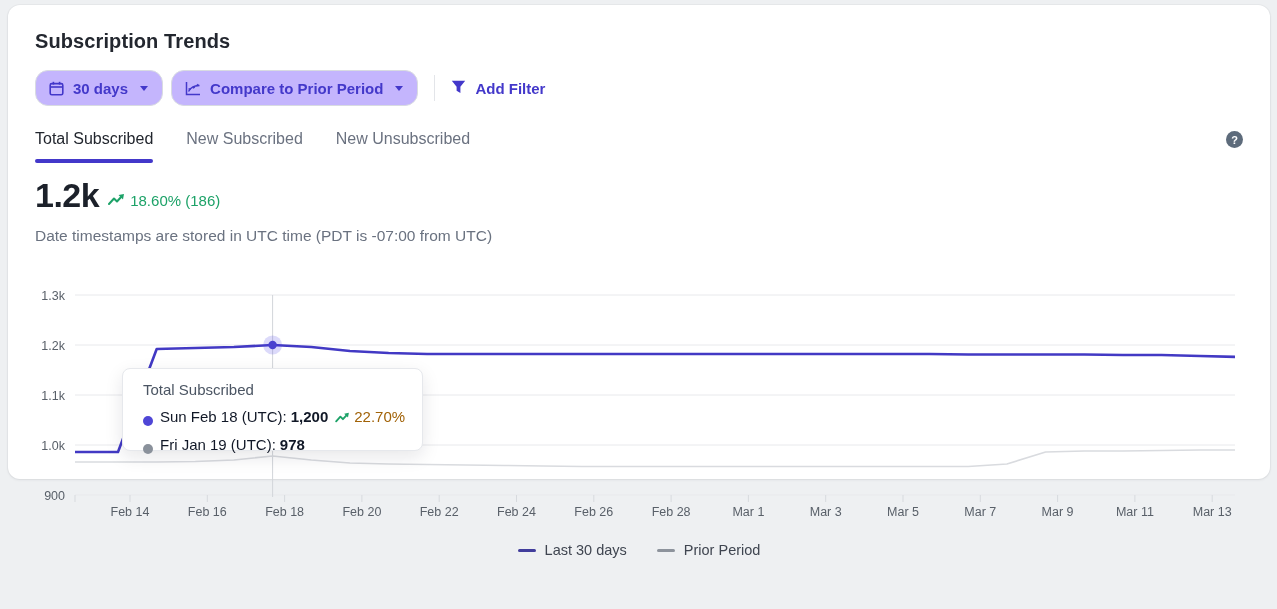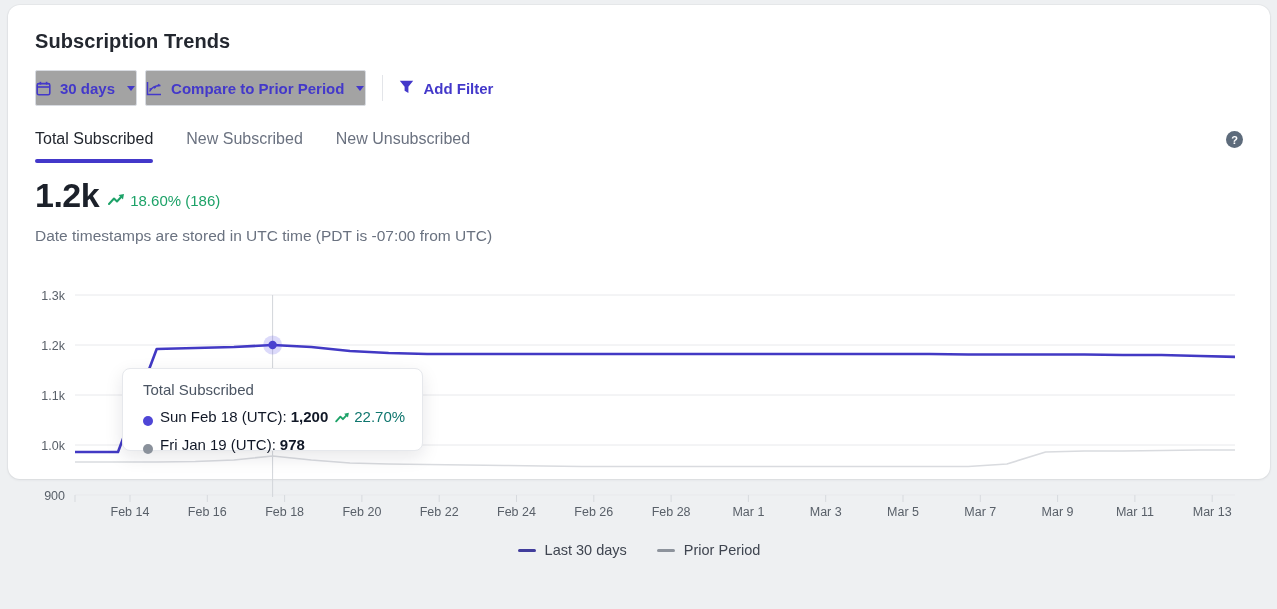--- a/index.html
+++ b/index.html
@@ -18,22 +18,22 @@
   .page-title {
     margin:25px 0 0 27px;
     font-size:20px; font-weight:700; color:#23272f; letter-spacing:.1px;
   }
   .toolbar {
     margin:17px 0 0 27px;
     display:flex; align-items:center; gap:8px;
   }
   .tb-button {
     display:inline-flex; align-items:center; gap:9px;
-    height:36px; padding:0 0;
-    background:#a3a3a3; border:1px solid #d8dbe1; border-radius:2px;
+    height:36px; padding:0 13px;
+    background:#c4b5fd; border:1px solid #d8dbe1; border-radius:13px;
     color:#4338ca; font-size:15px; font-weight:600; cursor:pointer;
   }
   .tb-button svg { display:block; }
   .caret { margin-left:2px; }
   .v-divider { width:1px; height:26px; background:#e3e5e9; margin:0 8px; }
   .add-filter {
     display:inline-flex; align-items:flex-start; gap:9px;
     color:#4338ca; font-size:15px; font-weight:600; cursor:pointer;
     background:none; border:none;
   }
@@ -76,21 +76,21 @@
     box-shadow:0 6px 18px rgba(17,24,39,.10);
     padding:12px 14px 10px 20px;
     font-size:15px; color:#111827;
   }
   .tt-title { color:#4b5563; margin-bottom:3px; }
   .tt-row { display:flex; align-items:flex-end; line-height:18px; margin-top:10px; }
   .tt-dot { width:10px; height:10px; border-radius:50%; margin-right:7px; flex:none; }
   .tt-dot.current { background:#4f46d6; }
   .tt-dot.prior { background:#8a919b; }
   .tt-val { font-weight:700; margin-left:4px; }
-  .tt-trend { display:inline-flex; align-items:center; gap:4px; margin-left:7px; color:#0f766e; }
+  .tt-trend { display:inline-flex; align-items:center; gap:4px; margin-left:7px; color:#a16207; }
 
   .legend {
     position:absolute; left:0; top:537px; width:1262px;
     display:flex; justify-content:center; gap:30px;
   }
   .legend-item { display:flex; align-items:center; gap:9px; font-size:14.5px; color:#3f4550; cursor:pointer; }
   .legend-dash { width:18px; height:3px; border-radius:2px; }
 </style>
 </head>
 <body>

